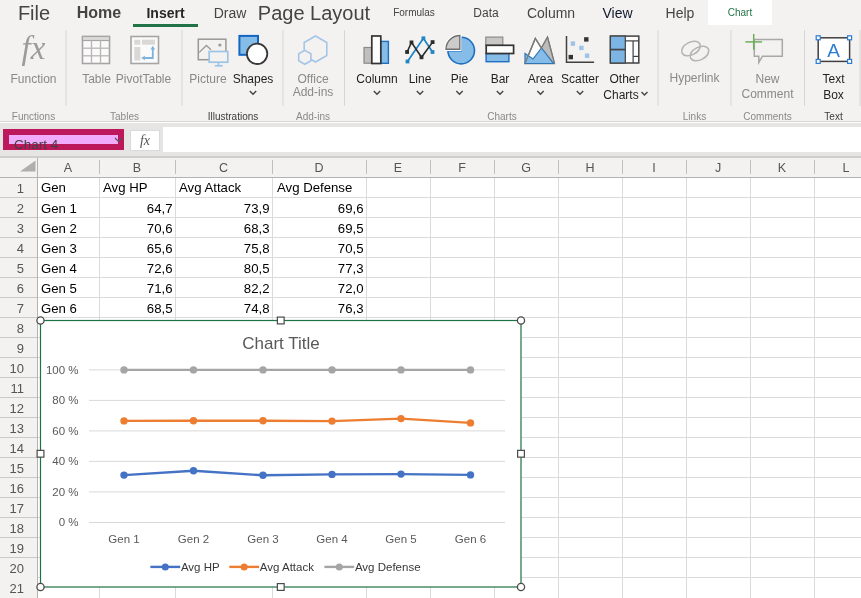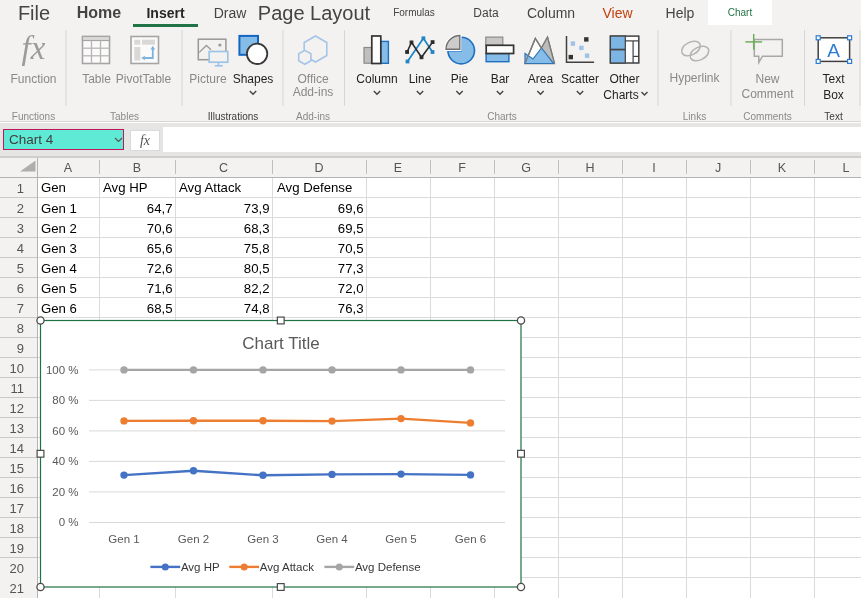--- a/index.html
+++ b/index.html
@@ -9,21 +9,21 @@
 <div class="abs" style="left:0;top:0;width:861px;height:25px;background:#f3f2f1"></div>
 <div class="abs" style="left:708px;top:0;width:64px;height:25px;background:#fff"></div>
 <div class="abs ctr" style="left:34px;top:0;height:25px;line-height:26px;font-size:20px;color:#444;font-weight:400">File</div>
 <div class="abs ctr" style="left:99px;top:0;height:25px;line-height:26px;font-size:16px;color:#444;font-weight:700">Home</div>
 <div class="abs ctr" style="left:165.5px;top:0;height:25px;line-height:26px;font-size:14px;color:#262626;font-weight:700">Insert</div>
 <div class="abs ctr" style="left:230px;top:0;height:25px;line-height:26px;font-size:14px;color:#444;font-weight:400">Draw</div>
 <div class="abs ctr" style="left:314px;top:0;height:25px;line-height:26px;font-size:20px;color:#444;font-weight:400">Page Layout</div>
 <div class="abs ctr" style="left:414px;top:0;height:25px;line-height:26px;font-size:10px;color:#444;font-weight:400">Formulas</div>
 <div class="abs ctr" style="left:486px;top:0;height:25px;line-height:26px;font-size:12px;color:#444;font-weight:400">Data</div>
 <div class="abs ctr" style="left:551px;top:0;height:25px;line-height:26px;font-size:14px;color:#444;font-weight:400">Column</div>
-<div class="abs ctr" style="left:617.5px;top:0;height:25px;line-height:26px;font-size:14px;color:#c2410c;font-weight:400">View</div>
+<div class="abs ctr" style="left:617.5px;top:0;height:25px;line-height:26px;font-size:14px;color:#0f172a;font-weight:400">View</div>
 <div class="abs ctr" style="left:680px;top:0;height:25px;line-height:26px;font-size:14px;color:#444;font-weight:400">Help</div>
 <div class="abs ctr" style="left:740px;top:0;height:25px;line-height:26px;font-size:10px;color:#217346;font-weight:400">Chart</div>
 <div class="abs" style="left:132.5px;top:23.5px;width:65px;height:3px;background:#217346;z-index:5"></div>
 <div class="abs" style="left:0;top:25px;width:861px;height:97px;background:#f3f2f1;border-bottom:1px solid #d8d6d4;box-sizing:border-box"></div>
 <svg class="abs" style="left:0;top:25px" width="861" height="97">
 <line x1="66" y1="5" x2="66" y2="81" stroke="#d8d6d4" stroke-width="1"></line>
 <line x1="182" y1="5" x2="182" y2="81" stroke="#d8d6d4" stroke-width="1"></line>
 <line x1="283" y1="5" x2="283" y2="81" stroke="#d8d6d4" stroke-width="1"></line>
 <line x1="344.5" y1="5" x2="344.5" y2="81" stroke="#d8d6d4" stroke-width="1"></line>
 <line x1="658" y1="5" x2="658" y2="81" stroke="#d8d6d4" stroke-width="1"></line>
@@ -133,21 +133,21 @@
 <text x="124.5" y="94.7" text-anchor="middle" font-size="10" fill="#898989">Tables</text>
 <text x="233" y="94.7" text-anchor="middle" font-size="10" fill="#3c3c3c">Illustrations</text>
 <text x="313" y="94.7" text-anchor="middle" font-size="10" fill="#898989">Add-ins</text>
 <text x="502" y="94.7" text-anchor="middle" font-size="10" fill="#898989">Charts</text>
 <text x="694.5" y="94.7" text-anchor="middle" font-size="10" fill="#898989">Links</text>
 <text x="767.5" y="94.7" text-anchor="middle" font-size="10" fill="#898989">Comments</text>
 <text x="833.5" y="94.7" text-anchor="middle" font-size="10" fill="#3c3c3c">Text</text>
 </svg>
 <div class="abs" style="left:0;top:123px;width:861px;height:34px;background:#e6e5e4;border-bottom:1px solid #d0cecc;box-sizing:border-box"></div>
 <div class="abs" style="left:163px;top:127px;width:698px;height:25px;background:#fff"></div>
-<div class="abs" style="left:3px;top:129px;width:121px;height:21px;background:#5eead4;border:1px solid #be185d;box-sizing:border-box;font-size:13.5px;color:#3f3f3f;line-height:20px;padding-left:5px">Chart 4</div>
+<div class="abs" style="left:3px;top:129px;width:121px;height:21px;background:#f0abfc;border:6px solid #be185d;box-sizing:border-box;font-size:13.5px;color:#3f3f3f;line-height:20px;padding-left:5px">Chart 4</div>
 <svg class="abs" style="left:114px;top:135.5px" width="10" height="8">
       <polyline points="1,2 4.5,5.5 8,2" fill="none" stroke="#555" stroke-width="1.2"></polyline>
     </svg>
 <div class="abs" style="left:130px;top:130px;width:30px;height:21px;background:#fff;border:1px solid #dadada;box-sizing:border-box;text-align:center;font-size:14px;font-family:'Liberation Serif',serif;font-style:italic;color:#555;line-height:19px">fx</div>
 <svg class="abs" style="left:0;top:157px" width="861" height="441">
 <rect x="0" y="0" width="861" height="441" fill="#fff"></rect>
 <rect x="0" y="0" width="861" height="20" fill="#f3f2f1"></rect>
 <rect x="0" y="0" width="37" height="441" fill="#f3f2f1"></rect>
 <line x1="37.5" y1="20" x2="37.5" y2="441" stroke="#dbdbdb" stroke-width="1"></line>
 <line x1="99.5" y1="20" x2="99.5" y2="441" stroke="#dbdbdb" stroke-width="1"></line>

